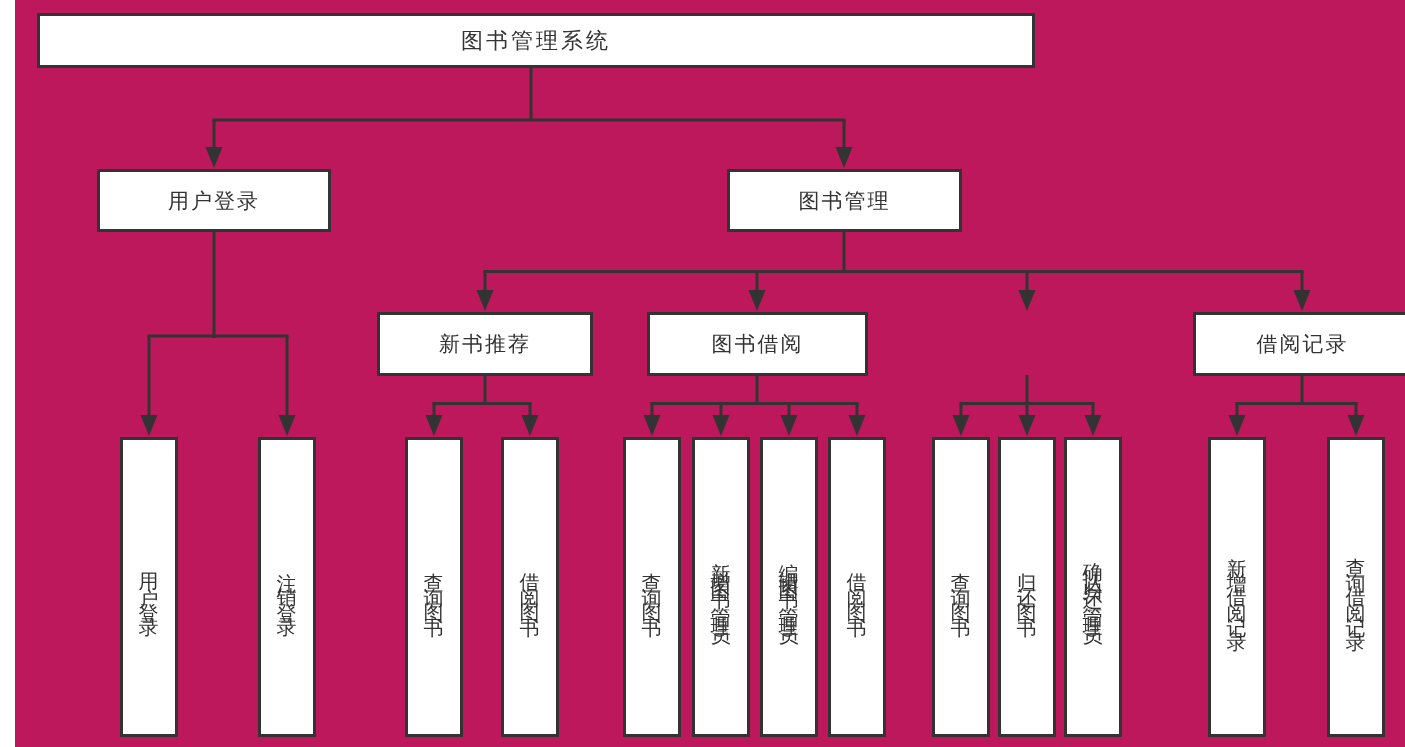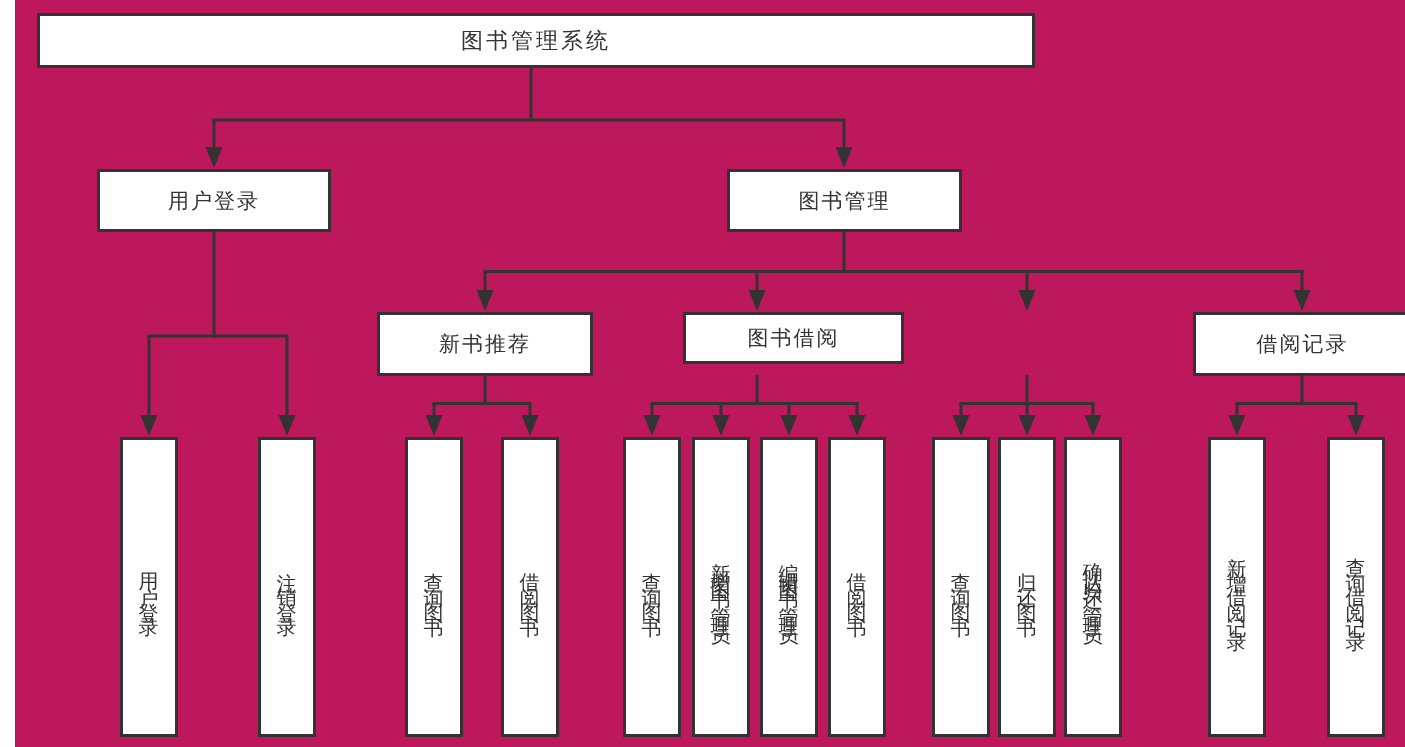--- a/index.html
+++ b/index.html
@@ -146,21 +146,21 @@
   <div class="hbox" style="left:82px; top:169px; width:234px; height:63px;">
     <span class="label">用户登录</span>
   </div>
   <div class="hbox" style="left:362px; top:312px; width:216px; height:64px;">
     <span class="label">新书推荐</span>
   </div>
 
   <div class="hbox" style="left:712px; top:169px; width:235px; height:63px;">
     <span class="label">图书管理</span>
   </div>
-  <div class="hbox" style="left:668px; top:312px; width:221px; height:52px;">
+  <div class="hbox" style="left:632px; top:312px; width:221px; height:64px;">
     <span class="label">图书借阅</span>
   </div>
   <div class="hbox" style="left:1178px; top:312px; width:219px; height:64px;align-items:center;">
     <span class="label">借阅记录</span>
   </div>
 
   <div class="vbox" style="left:105px;">
     <span class="vlabel">用户登录</span>
   </div>
   <div class="vbox" style="left:243px;">

